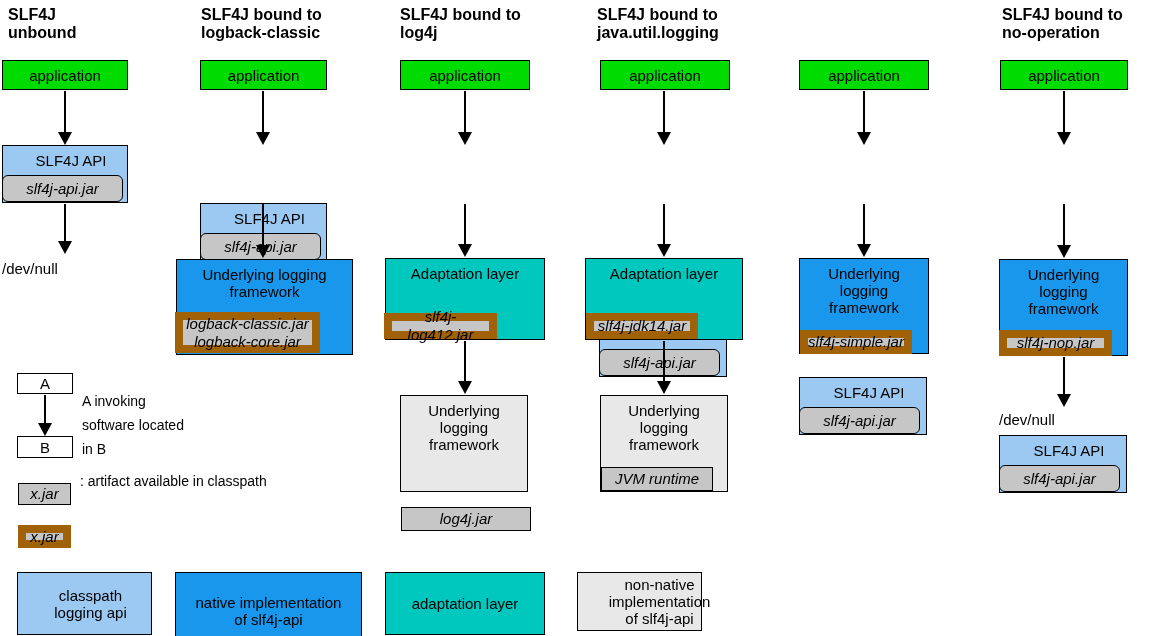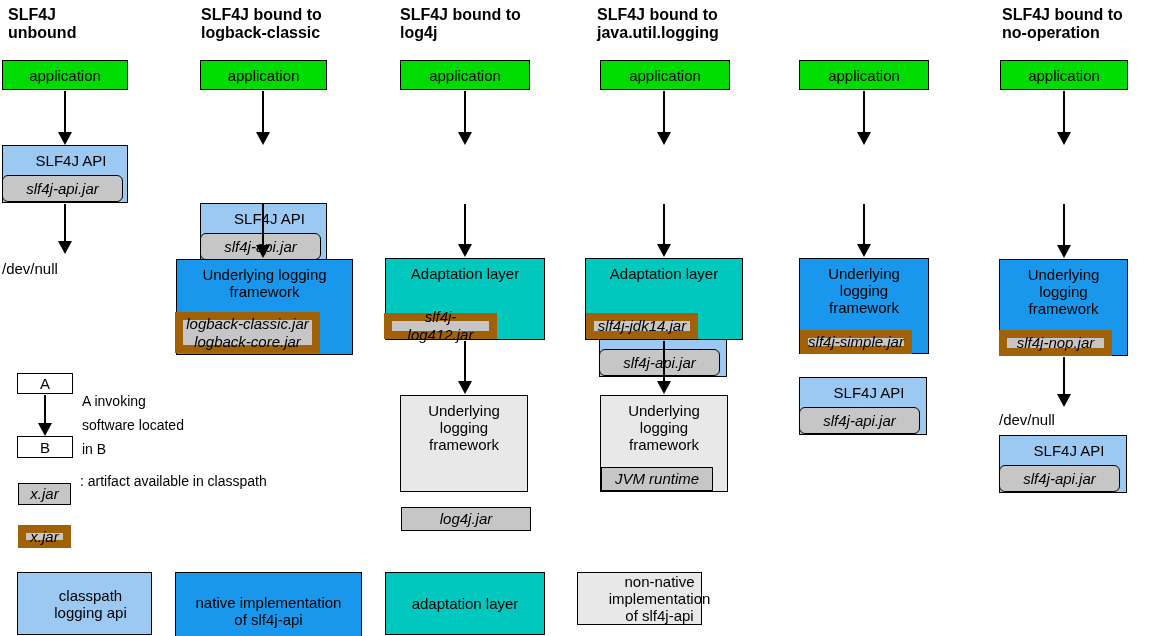--- a/index.html
+++ b/index.html
@@ -196,17 +196,17 @@
 
   <div class="abs jar" style="left:18px;top:483px;width:53px;height:22px;">x.jar</div>
   <div class="abs note" style="left:80px;top:469px;">: artifact available in classpath</div>
   <div class="abs jar binding" style="left:18px;top:525px;width:53px;height:23px;">x.jar</div>
 
   <div class="abs box lblue cbox pre" style="left:17px;top:572px;width:135px;height:63px;">classpath
 logging api</div>
   <div class="abs box blue cbox pre" style="left:175px;top:572px;width:187px;height:77px;">native implementation
 of slf4j-api</div>
   <div class="abs box teal cbox pre" style="left:385px;top:572px;width:160px;height:63px;">adaptation layer</div>
-  <div class="abs box lgray cbox pre" style="left:577px;top:572px;width:125px;height:53px;padding-left:40px;">non-native
+  <div class="abs box lgray cbox pre" style="left:577px;top:572px;width:125px;height:59px;padding-left:40px;">non-native
 implementation
 of slf4j-api</div>
 
 </div>
 
 </body></html>

